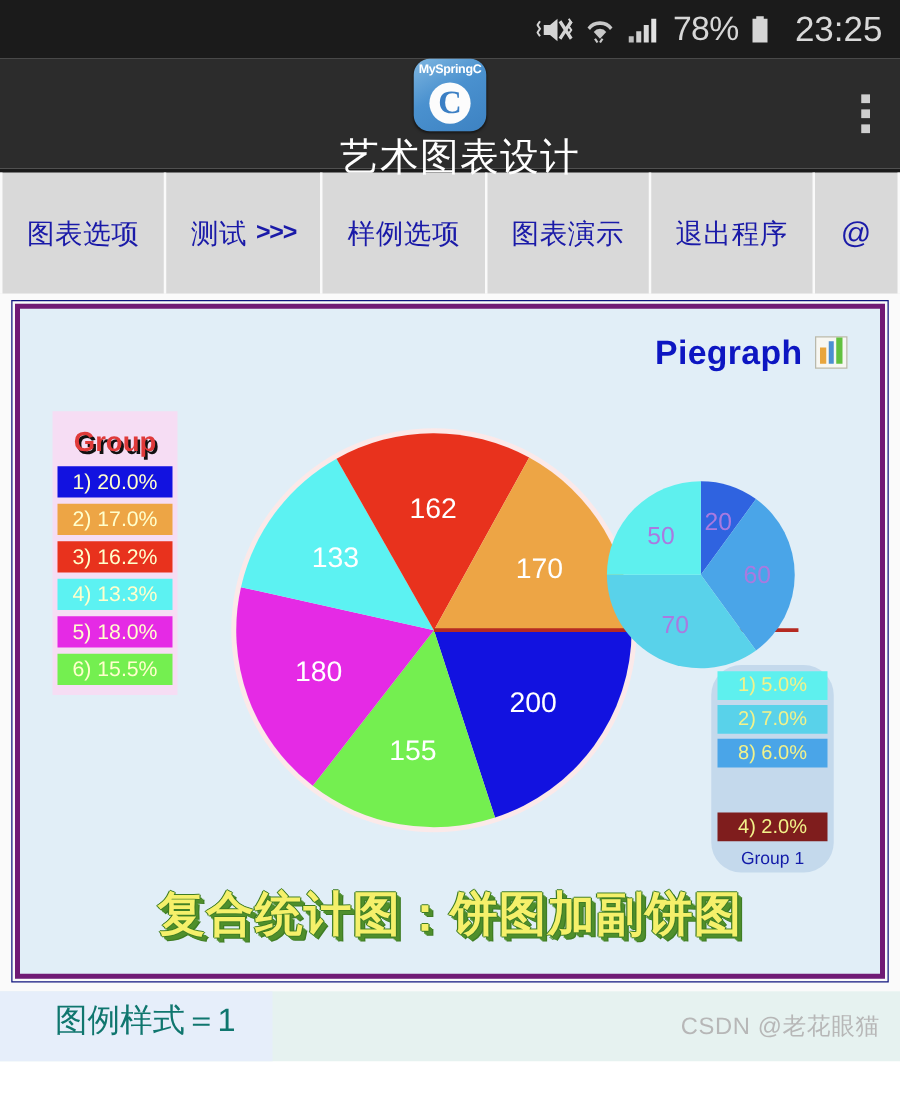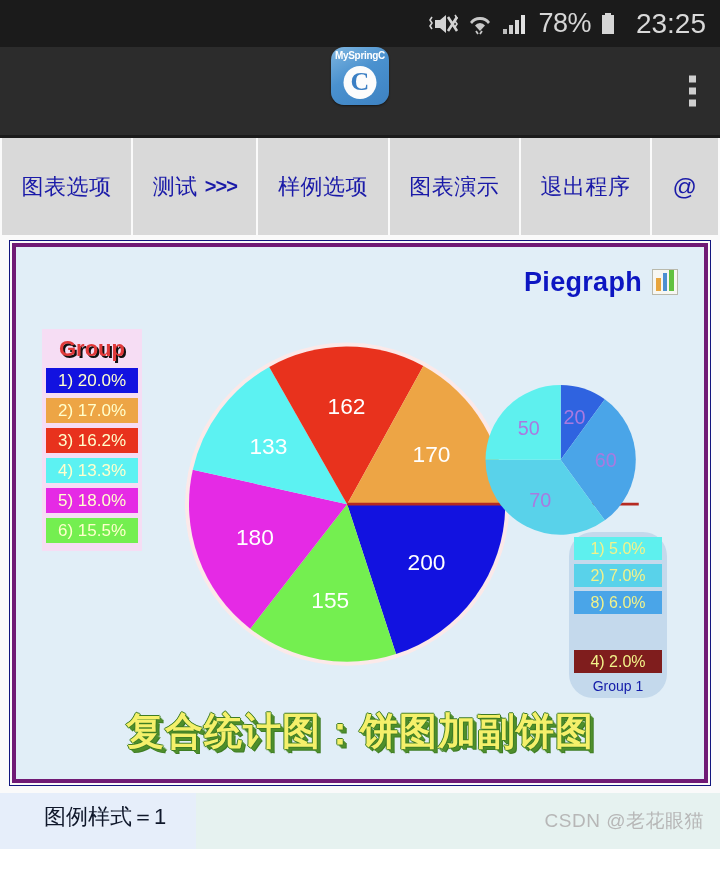--- a/index.html
+++ b/index.html
@@ -188,21 +188,21 @@
   .pg-icon b.b2 { height: 18px; background: #4b8fd1; }
   .pg-icon b.b3 { height: 21px; background: #62c13f; }
 
   
   .legend-main {
     position: absolute;
     left: 26px;
     top: 82px;
     width: 100px;
     background: #f6ddf4;
-    padding: 5px 4px 8px 4px;
+    padding: 10px 4px 8px 4px;
     box-sizing: border-box;
   }
   .legend-main .lg-head {
     text-align: center;
     font-size: 22px;
     font-weight: bold;
     color: #e03a3a;
     text-shadow: 2px 2px 0 #111111;
     margin: 2px 0 6px 0;
     letter-spacing: 0px;
@@ -274,22 +274,22 @@
     align-items: center;
     position: relative;
     box-sizing: border-box;
   }
   .footer .fl {
     background: #e6eefa;
     height: 100%;
     display: flex;
     align-items: center;
     padding: 0 30px 9px 44px;
-    color: #0f172a;
-    font-size: 22px;
+    color: #0f766e;
+    font-size: 26px;
     box-sizing: border-box;
   }
   .footer .watermark {
     position: absolute;
     right: 16px;
     top: 50%;
     transform: translateY(-50%);
     color: #b7b7b7;
     font-size: 19px;
     letter-spacing: 0.5px;
@@ -326,20 +326,21 @@
   </div>
 </div>
 
 <div class="appbar">
   <div class="app-icon">
     <span class="ai-text">MySpringC</span>
     <span class="ai-circle">
       <span class="ai-c">C</span>
     </span>
   </div>
+  <div class="app-title">艺术图表设计</div>
   <div class="overflow-menu">
     <i></i>
       <i></i>
       <i></i>
   </div>
 </div>
 
 <div class="tabrow">
   <div class="tab">
     <span>图表选项</span>

